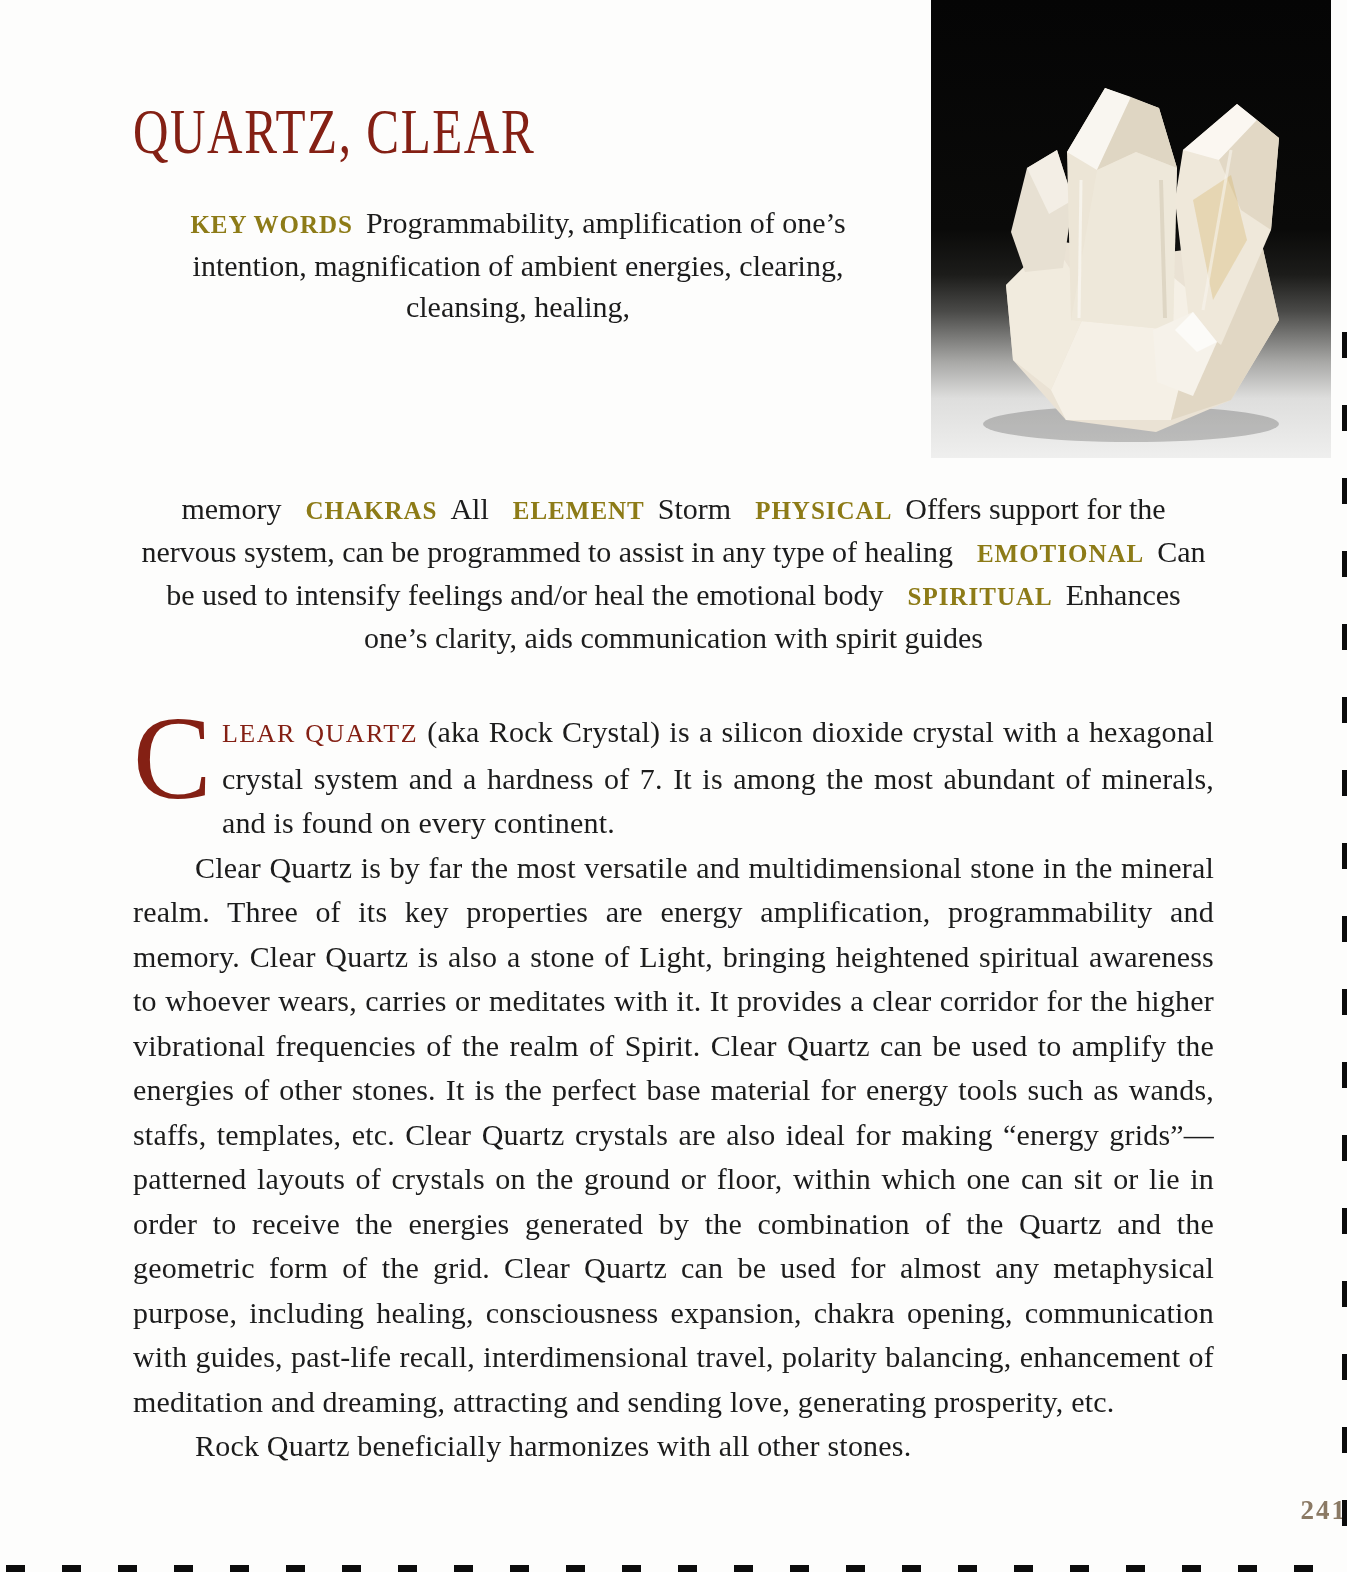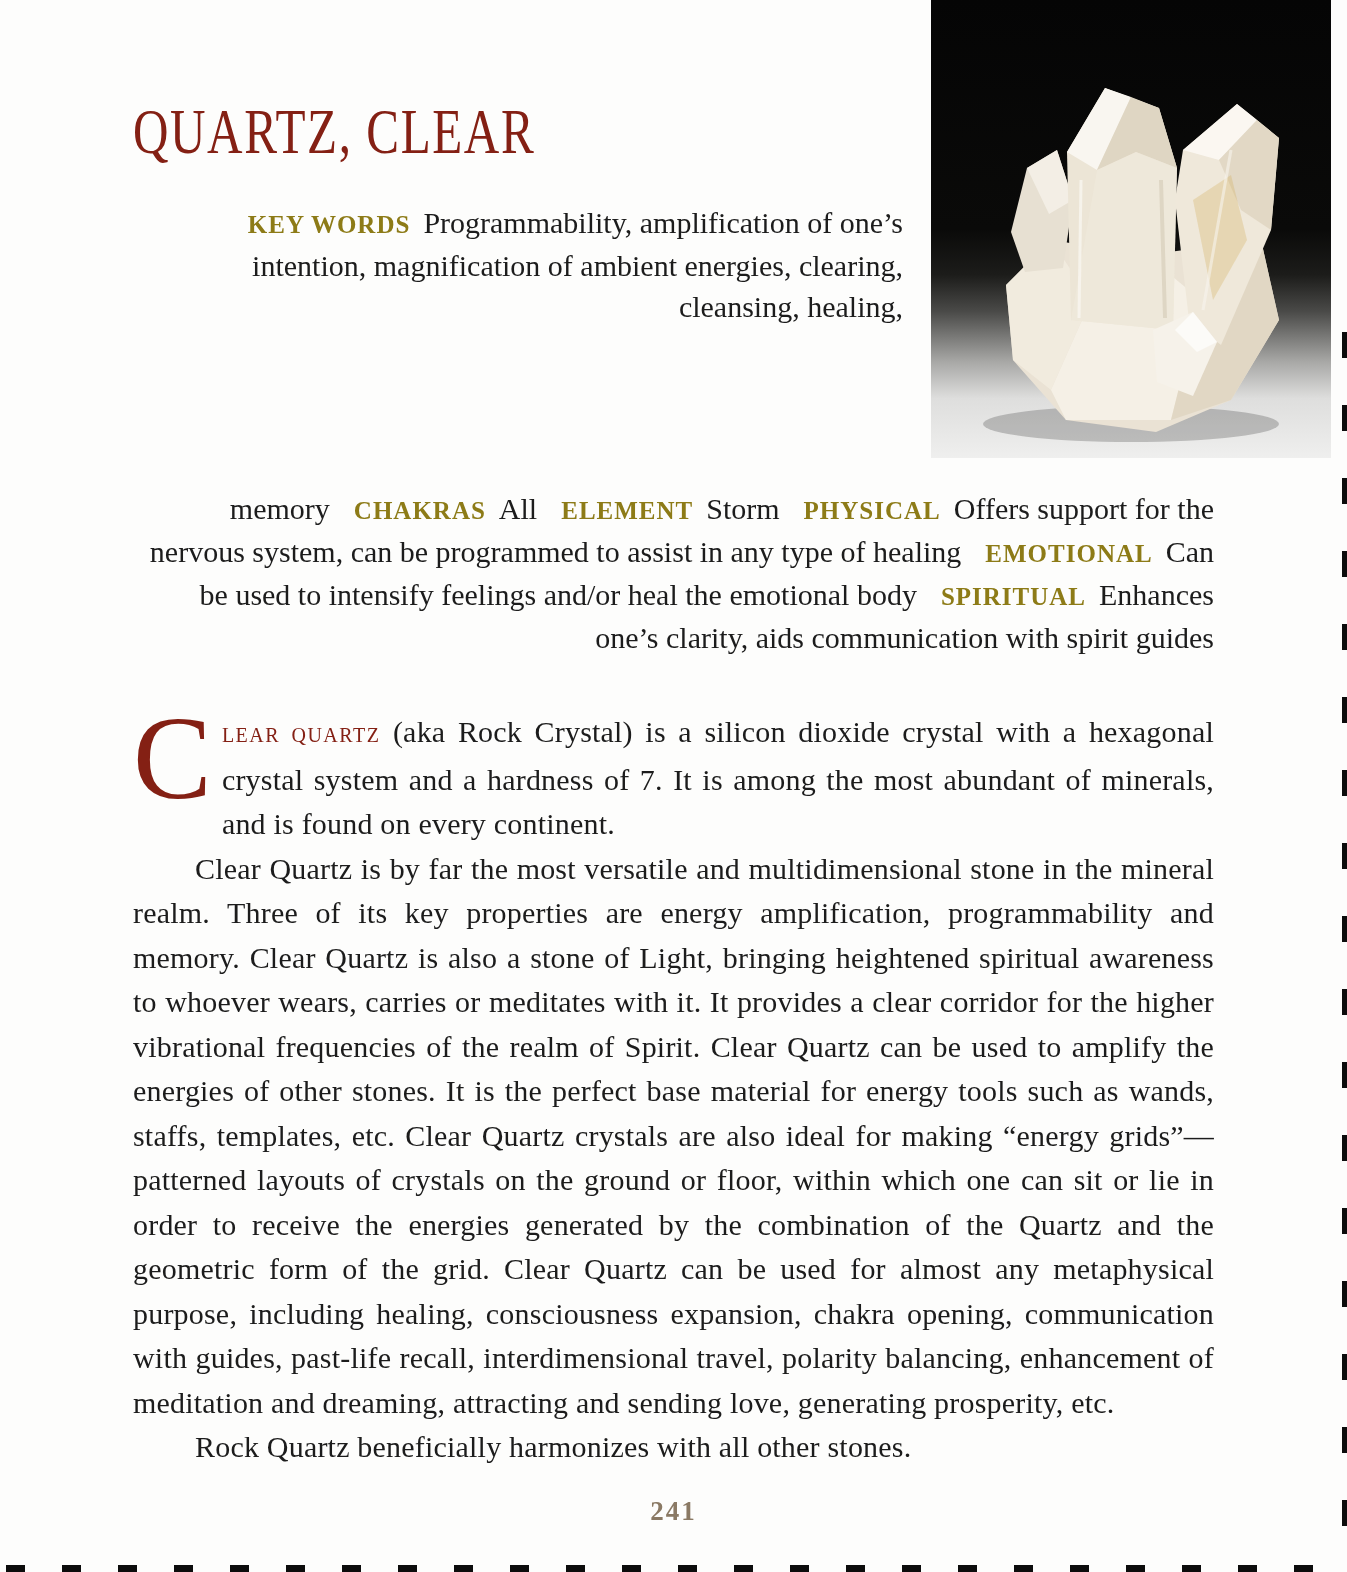--- a/index.html
+++ b/index.html
@@ -38,21 +38,21 @@
     transform: scaleX(0.78);
     transform-origin: left center;
     white-space: nowrap;
   }
 
   
   .props {
     margin: 38px 133px 0 133px;
     font-size: 30px;
     line-height: 41px;
-    text-align: right;
+    text-align: center;
   }
   .plabel {
     font-weight: bold;
     font-size: 25px;
     letter-spacing: 1px;
     color: #8d7b17;
     padding: 0 13px 0 24px;
   }
   .plabel.first { padding-left: 0; }
 
@@ -68,28 +68,28 @@
   .para.indent { text-indent: 62px; }
   .dropcap {
     float: left;
     font-size: 118px;
     line-height: 88px;
     margin: 5px 10px 0 0;
     color: #842014;
   }
   .leadin {
     color: #842014;
-    font-size: 20px;
+    font-size: 26px;
     letter-spacing: 1.5px;
   }
 
   
   .pagenum {
     margin-top: 26px;
-    text-align: center;
+    text-align: right;
     font-size: 27px;
     font-weight: bold;
     letter-spacing: 2px;
     color: #8a7964;
   }
 
   
   .marks-bottom {
     position: absolute;
     left: 6px; right: 0; bottom: 0; height: 7px;

